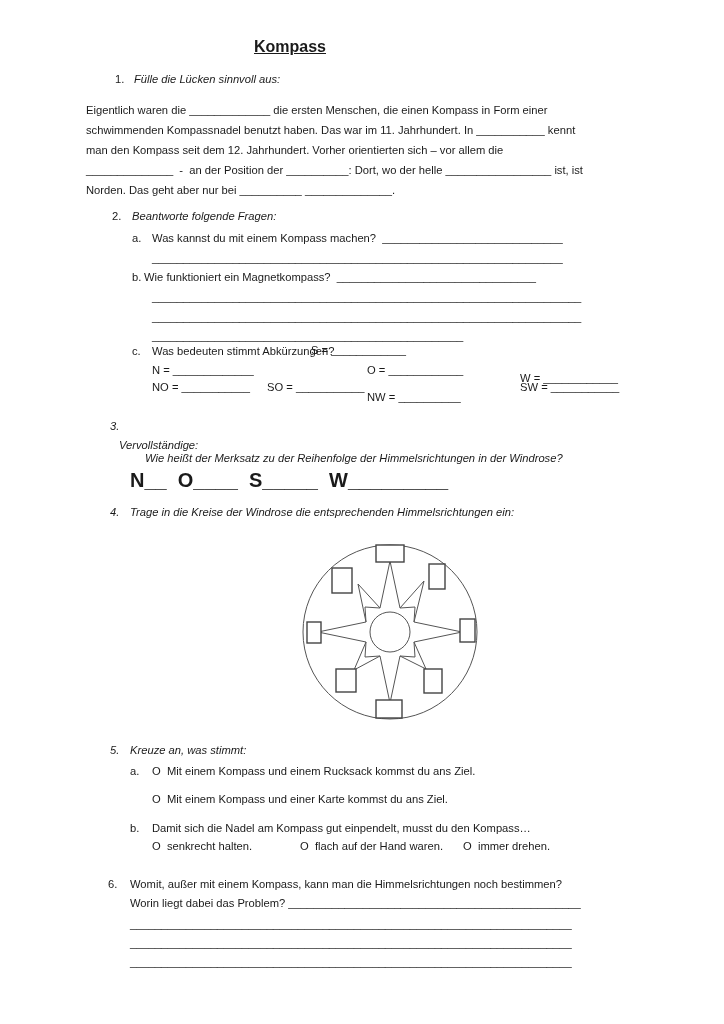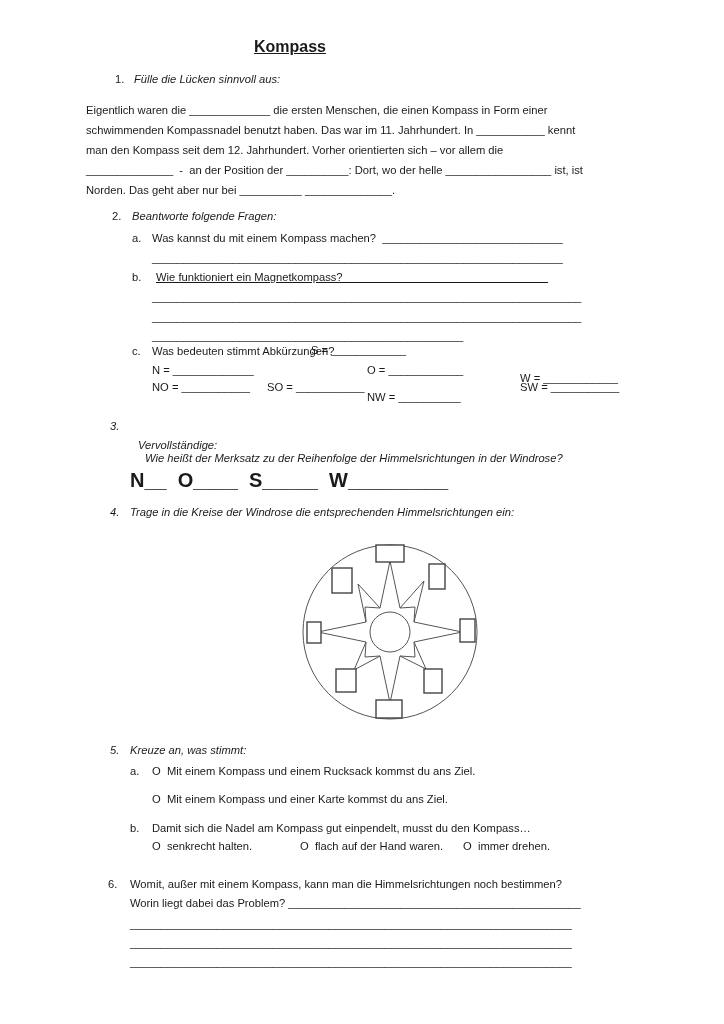--- a/index.html
+++ b/index.html
@@ -25,38 +25,38 @@
 <div class="abs line" style="left:86px;top:141px;">man den Kompass seit dem 12. Jahrhundert. Vorher orientierten sich – vor allem die</div>
 <div class="abs line" style="left:86px;top:161px;">______________  -  an der Position der __________: Dort, wo der helle _________________ ist, ist</div>
 <div class="abs line" style="left:86px;top:181px;">Norden. Das geht aber nur bei __________ ______________.</div>
 
 <div class="abs" style="left:112px;top:210px;">2.</div>
 <div class="abs it" style="left:132px;top:210px;">Beantworte folgende Fragen:</div>
 <div class="abs" style="left:132px;top:232px;">a.</div>
 <div class="abs" style="left:152px;top:232px;">Was kannst du mit einem Kompass machen?  _____________________________</div>
 <div class="abs" style="left:152px;top:252px;">__________________________________________________________________</div>
 <div class="abs" style="left:132px;top:271px;">b.</div>
-<div class="abs" style="left:156px;top:271px;text-decoration:underline;">Wie funktioniert ein Magnetkompass?  ________________________________</div>
+<div class="abs" style="left:144px;top:271px;">Wie funktioniert ein Magnetkompass?  ________________________________</div>
 <div class="abs" style="left:152px;top:291px;">_____________________________________________________________________</div>
 <div class="abs" style="left:152px;top:311px;">_____________________________________________________________________</div>
 <div class="abs" style="left:152px;top:330px;">__________________________________________________</div>
 <div class="abs" style="left:132px;top:345px;">c.</div>
 <div class="abs" style="left:152px;top:345px;">Was bedeuten stimmt Abkürzungen?</div>
 <div class="abs" style="left:152px;top:364px;">N = _____________</div>
 <div class="abs" style="left:267px;top:344px;margin-left:44px;">S = ____________</div>
 <div class="abs" style="left:367px;top:364px;">O = ____________</div>
 <div class="abs" style="left:520px;top:364px;margin-top:8px;">W = ____________</div>
 <div class="abs" style="left:152px;top:381px;">NO = ___________</div>
 <div class="abs" style="left:267px;top:381px;">SO = ___________</div>
 <div class="abs" style="left:367px;top:381px;margin-top:10px;">NW = __________</div>
 <div class="abs" style="left:520px;top:381px;">SW = ___________</div>
 
 <div class="abs it" style="left:110px;top:420px;">3.</div>
 <div class="abs it" style="left:145px;top:420px;margin-top:32px;">Wie heißt der Merksatz zu der Reihenfolge der Himmelsrichtungen in der Windrose?</div>
-<div class="abs it" style="left:138px;top:439px;">Vervollständige:</div>
+<div class="abs it" style="left:119px;top:439px;">Vervollständige:</div>
 <div class="abs merksatz" style="left:130px;top:469px;">N__  O____  S_____  W_________</div>
 
 <div class="abs it" style="left:110px;top:506px;">4.</div>
 <div class="abs it" style="left:130px;top:506px;">Trage in die Kreise der Windrose die entsprechenden Himmelsrichtungen ein:</div>
 
 <svg class="rose" width="190" height="190" viewBox="0 0 190 190">
   <g fill="none" stroke="#555" stroke-width="1">
     <circle cx="94" cy="94" r="87"></circle>
     <circle cx="94" cy="94" r="20"></circle>
 

